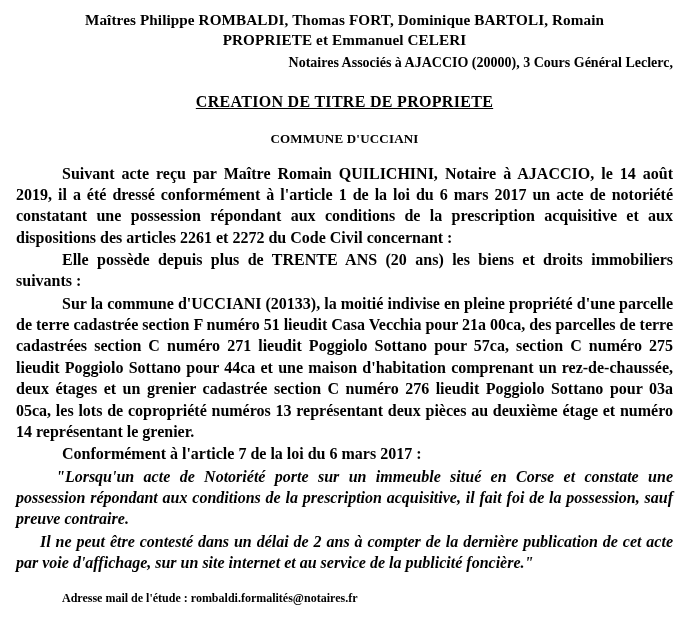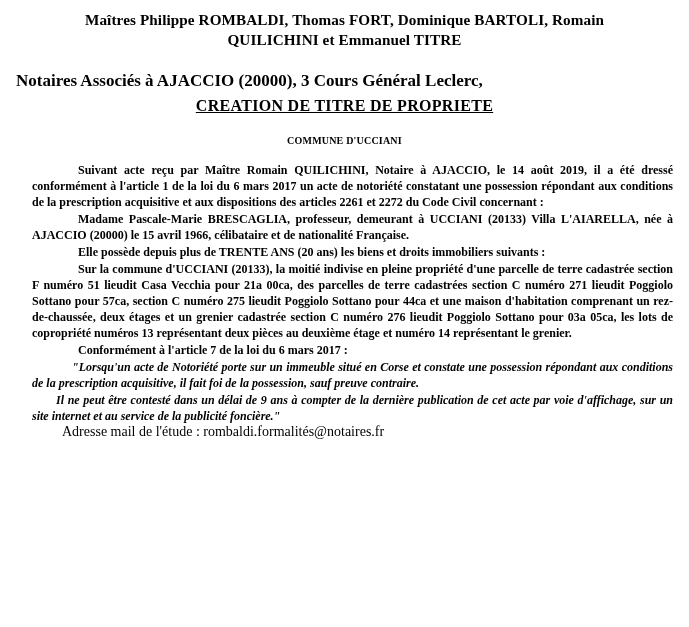--- a/index.html
+++ b/index.html
@@ -24,91 +24,90 @@
     text-align: center;
     font-weight: bold;
     font-size: 15.2px;
     line-height: 1.32;
     letter-spacing: 0.1px;
   }
   .hdr-block {
     margin-bottom: 2px;
   }
   .hdr-line-3 {
-    text-align: left;
+    text-align: right;
     font-weight: bold;
-    font-size: 17px;
+    font-size: 14px;
     line-height: 1.32;
-    margin-top: 20px;
+    margin-top: 4px;
   }
   .title {
     text-align: center;
     font-weight: bold;
     font-size: 16px;
     text-decoration: underline;
-    margin-top: 4px;
+    margin-top: 20px;
     letter-spacing: 0.3px;
   }
   .subtitle {
     text-align: center;
     font-weight: bold;
-    font-size: 10px;
+    font-size: 13px;
     margin-top: 20px;
     letter-spacing: 0.2px;
   }
   .body-block {
     margin-top: 16px;
   }
   p.para {
-    margin: 0 0 0 16px;
+    margin: 0 0 0 0;
     text-align: justify;
     text-justify: inter-word;
     font-weight: bold;
-    font-size: 12px;
+    font-size: 16px;
     line-height: 1.335;
     text-indent: 46px;
     hyphens: none;
   }
   p.para + p.para {
     margin-top: 1px;
   }
   p.quote {
     font-style: italic;
     text-indent: 40px;
   }
   p.quote2 {
     font-style: italic;
     text-indent: 24px;
   }
   .mail {
     text-indent: 46px;
-    font-weight: normal;
-    font-size: 14px;
-    margin-top: 0;
+    font-weight: bold;
+    font-size: 12px;
+    margin-top: 18px;
   }
 </style>
 </head>
 <body>
 
 <div class="page">
 
   <div class="hdr-block">
     <div class="hdr-line">Maîtres Philippe ROMBALDI, Thomas FORT, Dominique BARTOLI, Romain</div>
-    <div class="hdr-line">QUILICHINI et Emmanuel TITRE</div>
+    <div class="hdr-line">PROPRIETE et Emmanuel CELERI</div>
     <div class="hdr-line-3">Notaires Associés à AJACCIO (20000), 3 Cours Général Leclerc,</div>
   </div>
 
   <div class="title">CREATION DE TITRE DE PROPRIETE</div>
 
   <div class="subtitle">COMMUNE D'UCCIANI</div>
 
   <div class="body-block">
     <p class="para">Suivant acte reçu par Maître Romain QUILICHINI, Notaire à AJACCIO, le 14 août 2019, il a été dressé conformément à l'article 1 de la loi du 6 mars 2017 un acte de notoriété constatant une possession répondant aux conditions de la prescription acquisitive et aux dispositions des articles 2261 et 2272 du Code Civil concernant :</p>
-    <p class="para">Madame Pascale-Marie BRESCAGLIA, professeur, demeurant à UCCIANI (20133) Villa L'AIARELLA, née à AJACCIO (20000) le 15 avril 1966, célibataire et de nationalité Française.</p>
     <p class="para">Elle possède depuis plus de TRENTE ANS (20 ans) les biens et droits immobiliers suivants :</p>
     <p class="para">Sur la commune d'UCCIANI (20133), la moitié indivise en pleine propriété d'une parcelle de terre cadastrée section F numéro 51 lieudit Casa Vecchia pour 21a 00ca, des parcelles de terre cadastrées section C numéro 271 lieudit Poggiolo Sottano pour 57ca, section C numéro 275 lieudit Poggiolo Sottano pour 44ca et une maison d'habitation comprenant un rez-de-chaussée, deux étages et un grenier cadastrée section C numéro 276 lieudit Poggiolo Sottano pour 03a 05ca, les lots de copropriété numéros 13 représentant deux pièces au deuxième étage et numéro 14 représentant le grenier.</p>
     <p class="para">Conformément à l'article 7 de la loi du 6 mars 2017 :</p>
     <p class="para quote">"Lorsqu'un acte de Notoriété porte sur un immeuble situé en Corse et constate une possession répondant aux conditions de la prescription acquisitive, il fait foi de la possession, sauf preuve contraire.</p>
-    <p class="para quote2">Il ne peut être contesté dans un délai de 9 ans à compter de la dernière publication de cet acte par voie d'affichage, sur un site internet et au service de la publicité foncière."</p>
+    <p class="para quote2">Il ne peut être contesté dans un délai de 2 ans à compter de la dernière publication de cet acte par voie d'affichage, sur un site internet et au service de la publicité foncière."</p>
     <div class="mail">Adresse mail de l'étude : rombaldi.formalités@notaires.fr</div>
   </div>
 
 </div>
 
 </body></html>

